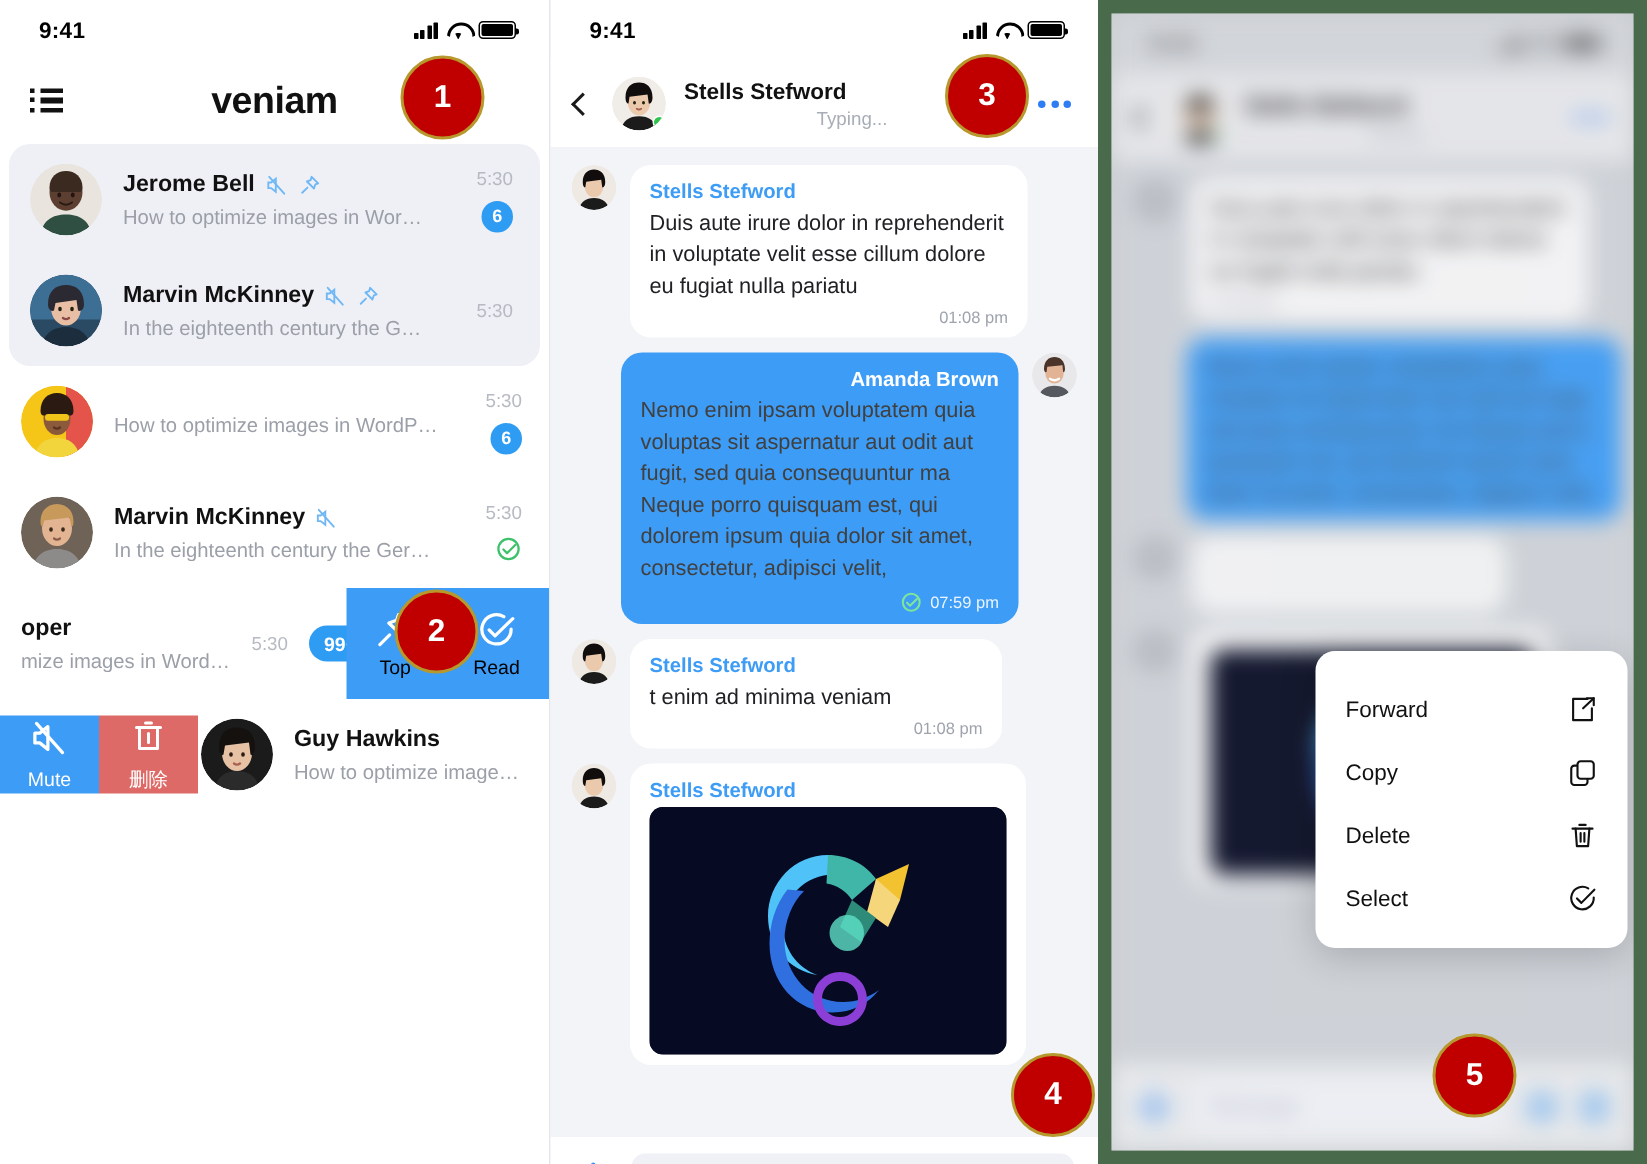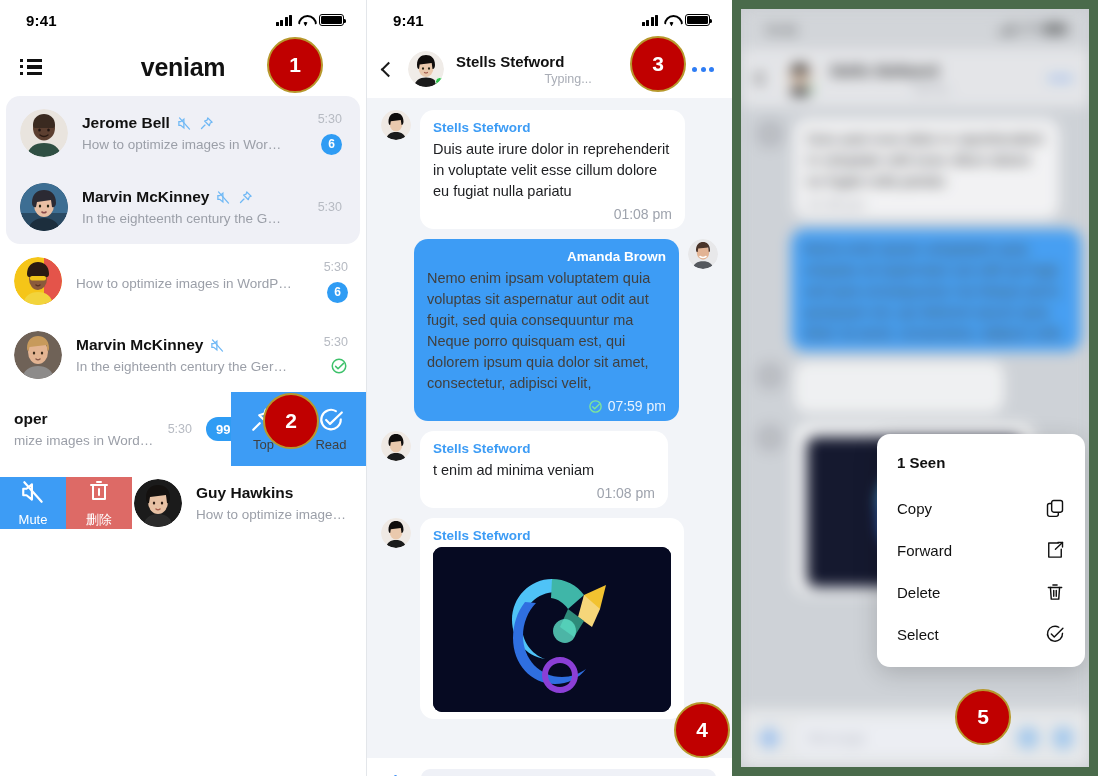--- a/index.html
+++ b/index.html
@@ -76,21 +76,21 @@
   .badge-count {
     min-width:21px; height:21px; padding:0 6px; border-radius:11px; background:#2f9cf4;
     color:#fff; font-size:12px; font-weight:bold; display:flex; align-items:center; justify-content:center;
   }
   .icon-mute, .icon-pin { width:15px; height:15px; flex:none; }
   .check-green { width:18px; height:18px; }
 
   
   .swipe-right {
     position:absolute; right:0; width:135px; height:74px; background:#3d9cf5;
-    display:flex; align-items:center; justify-content:space-around; color:#404040;
+    display:flex; align-items:center; justify-content:space-around; color:#000000;
   }
   .swipe-act { display:flex; flex-direction:column; align-items:center; gap:4px; }
   .swipe-act span { font-size:13px; }
   .swipe-left { position:absolute; left:0; display:flex; height:52px; }
   .swipe-cell { width:66px; display:flex; flex-direction:column; align-items:center; justify-content:center; gap:7px; color:#fff; }
   .swipe-cell.mute { background:#3d9cf5; }
   .swipe-cell.del { background:#dd6a66; }
   .swipe-cell span { font-size:13px; }
 
   
@@ -111,21 +111,21 @@
   .msg-row.out { justify-content:flex-end;}
   .msg-av { width:30px; height:30px; border-radius:50%; overflow:hidden; flex:none; position:relative;}
   .bubble { max-width:265px; border-radius:14px; padding:10px 13px 7px 13px; position:relative;}
   .bubble.in { background:#fff; }
   .bubble.out { background:#3d9cf5; color:#fff; }
   .b-name { font-size:13.5px; font-weight:600; color:#3d9cf5; margin-bottom:4px;}
   .bubble.out .b-name { color:#fff; text-align:right; font-weight:bold; font-size:13.5px;}
   .b-text { font-size:14.5px; line-height:21px; color:#202124;}
   .bubble.out .b-text { color:#404040;}
   .b-meta { display:flex; align-items:center; justify-content:flex-end; gap:5px; margin-top:4px;}
-  .b-time { font-size:14px; color:#9ea3ad;}
+  .b-time { font-size:11px; color:#9ea3ad;}
   .bubble.out .b-time { color:#eaf4ff;}
   .b-img { width:238px; height:165px; border-radius:9px; background:#060a22; margin-top:4px; position:relative; overflow:hidden;}
 
   .composer { height:58px; display:flex; align-items:center; gap:14px; padding:0 16px; background:#fff;}
   .plus { width:24px; height:24px; position:relative; flex:none;}
   .plus:before,.plus:after{content:"";position:absolute;background:#3d8ef5;border-radius:2px;}
   .plus:before{left:0;top:10.5px;width:24px;height:3.2px;}
   .plus:after{top:0;left:10.5px;height:24px;width:3.2px;}
   .msg-input { flex:1; height:36px; border-radius:9px; background:#eff1f7; display:flex; align-items:center; padding:0 12px; font-size:14.5px; color:#b8bcc6;}
 
@@ -692,37 +692,36 @@
             <div class="msg-input" style="background:rgba(240,242,247,.8)">
               <span>Message</span>
             </div>
             <div style="width:22px;height:22px;border-radius:50%;background:#6fb0f0;opacity:.6"></div>
             <div style="width:20px;height:22px;border-radius:8px;background:#6fb0f0;opacity:.6"></div>
           </div>
         </div>
       </div>
 
       <div class="ctx-menu">
-        <div class="ctx-head">1 Seen</div>
-
-
-        <div class="ctx-item">
-          <span>Copy</span>
-          <svg class="ctx-icon" viewBox="0 0 24 24" fill="none" stroke="#111" stroke-width="1.7" stroke-linejoin="round">
-              <rect x="8" y="3" width="13" height="14" rx="2.5"></rect>
-              <path d="M16 17v2.5a2.5 2.5 0 0 1-2.5 2.5H5.5A2.5 2.5 0 0 1 3 19.5V9a2.5 2.5 0 0 1 2.5-2.5H8"></path>
-            </svg>
-        </div>
+
 
         <div class="ctx-item">
           <span>Forward</span>
           <svg class="ctx-icon" viewBox="0 0 24 24" fill="none" stroke="#111" stroke-width="1.7" stroke-linecap="round" stroke-linejoin="round">
               <path d="M16 3.5H4.5v17h15V11"></path>
               <path d="M12.5 11L21 3"></path>
               <path d="M15.5 3H21v5.5"></path>
+            </svg>
+        </div>
+
+        <div class="ctx-item">
+          <span>Copy</span>
+          <svg class="ctx-icon" viewBox="0 0 24 24" fill="none" stroke="#111" stroke-width="1.7" stroke-linejoin="round">
+              <rect x="8" y="3" width="13" height="14" rx="2.5"></rect>
+              <path d="M16 17v2.5a2.5 2.5 0 0 1-2.5 2.5H5.5A2.5 2.5 0 0 1 3 19.5V9a2.5 2.5 0 0 1 2.5-2.5H8"></path>
             </svg>
         </div>
 
         <div class="ctx-item">
           <span>Delete</span>
           <svg class="ctx-icon" viewBox="0 0 24 24" fill="none" stroke="#111" stroke-width="1.7" stroke-linecap="round" stroke-linejoin="round">
               <path d="M4 6.5h16"></path>
               <path d="M6.5 6.5l1 14h9l1-14"></path>
               <path d="M9.5 3.5h5"></path>
               <path d="M10.5 10v7M13.5 10v7"></path>

